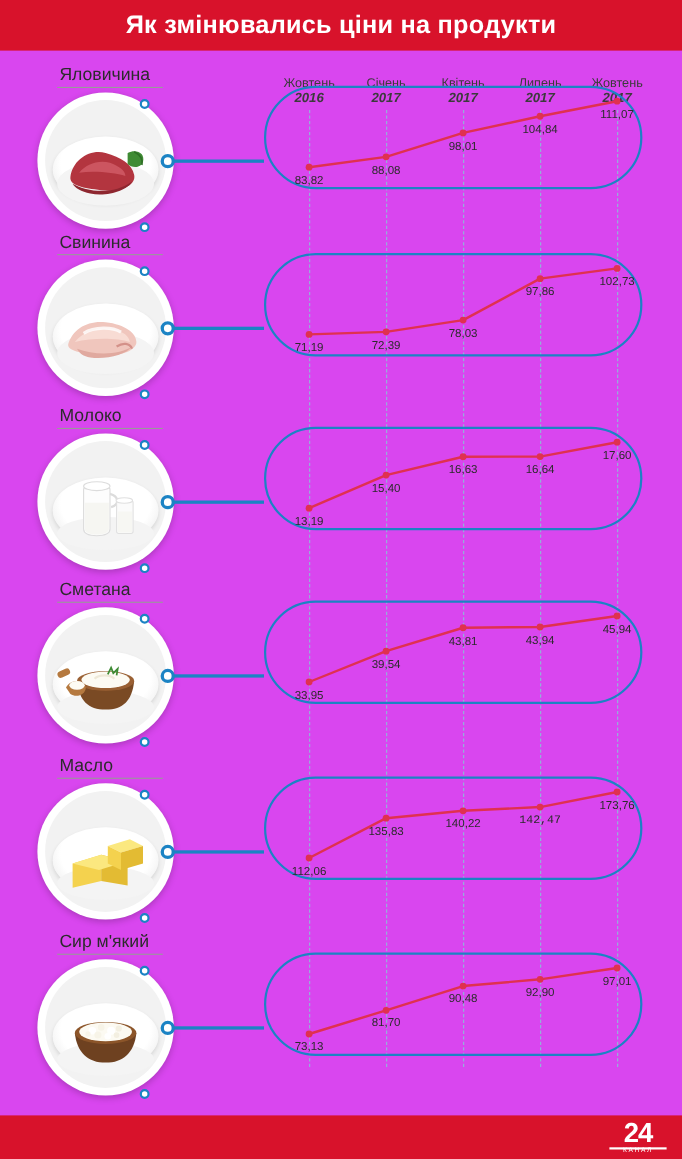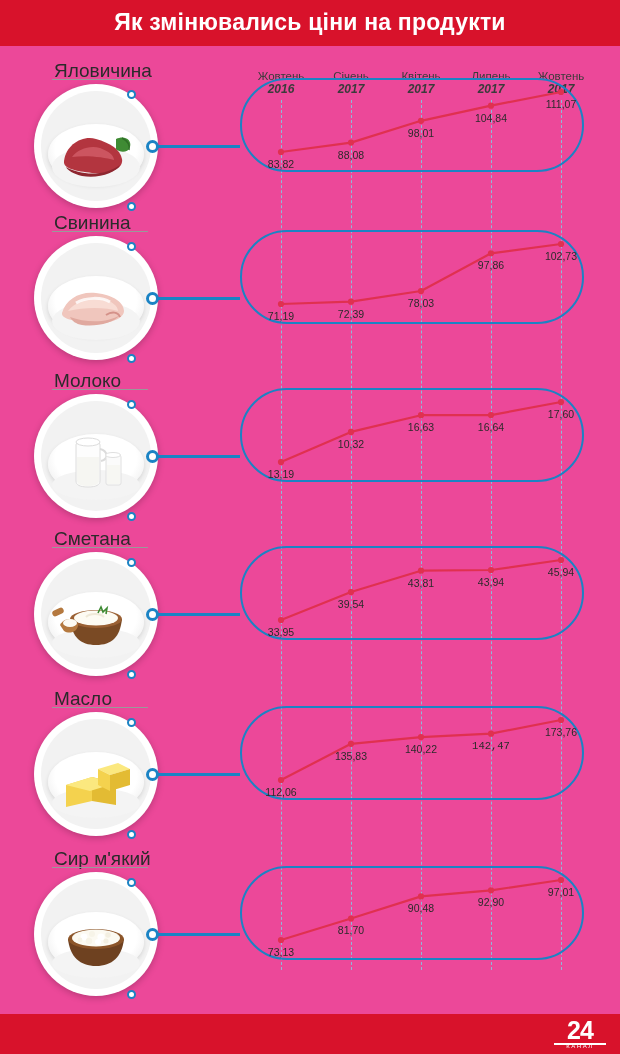--- a/index.html
+++ b/index.html
@@ -6,21 +6,21 @@
   html, body {
     margin: 0; padding: 0;
     width: 620px; height: 1054px;
     background: #ffffff;
     font-family: "Liberation Sans", sans-serif;
   }
   #page {
     position: relative;
     width: 620px; height: 1054px;
     overflow: hidden;
-    background: #ec4899;
+    background: #d946ef;
   }
 
   
   .header {
     position: absolute; left: 0; top: 0;
     width: 620px; height: 46px;
     background: #d8122b;
   }
   .header-title {
     position: absolute; left: 0; top: 0;
@@ -83,21 +83,21 @@
     border-left: 1px dashed #8fb8d8;
   }
 
   
   .row { position: absolute; left: 0; width: 620px; height: 150px; }
 
   .row-label {
     position: absolute;
     left: 54px;
     top: 0px;
-    font-size: 19px;
+    font-size: 16px;
     color: #2b2b2b;
     white-space: nowrap;
   }
   .label-underline {
     position: absolute;
     left: 52px;
     top: 19px;
     width: 96px;
     height: 1px;
     background: #9a9a9a;
@@ -313,21 +313,21 @@
         <div class="chart-area">
           <svg class="series" width="344" height="110">
             <path d="M41.0,82.0 L111.0,51.9 L181.0,35.2 L251.0,35.1 L321.0,22.0" fill="none" stroke="#e03050" stroke-width="2.2" stroke-linejoin="round" stroke-linecap="round"></path>
             <circle cx="41.0" cy="82.0" r="3.1" fill="#e03050"></circle>
             <circle cx="111.0" cy="51.9" r="3.1" fill="#e03050"></circle>
             <circle cx="181.0" cy="35.2" r="3.1" fill="#e03050"></circle>
             <circle cx="251.0" cy="35.1" r="3.1" fill="#e03050"></circle>
             <circle cx="321.0" cy="22.0" r="3.1" fill="#e03050"></circle>
           </svg>
           <div class="pt-label" style="left: 41px; top: 88px;">13,19</div>
-          <div class="pt-label" style="left: 111px; top: 57.932px;">10,32</div>
+          <div class="pt-label" style="left: 111px; top: 57.932px;">15,40</div>
           <div class="pt-label" style="left: 181px; top: 41.1973px;">16,63</div>
           <div class="pt-label" style="left: 251px; top: 41.0612px;">16,64</div>
           <div class="pt-label" style="left: 321px; top: 28px;">17,60</div>
         </div>
       </div>
       <div class="row" style="top: 528px;">
         <div class="row-label">Сметана</div>
         <div class="label-underline"></div>
         <div class="photo-wrap">
           <div class="photo-ring"></div>

